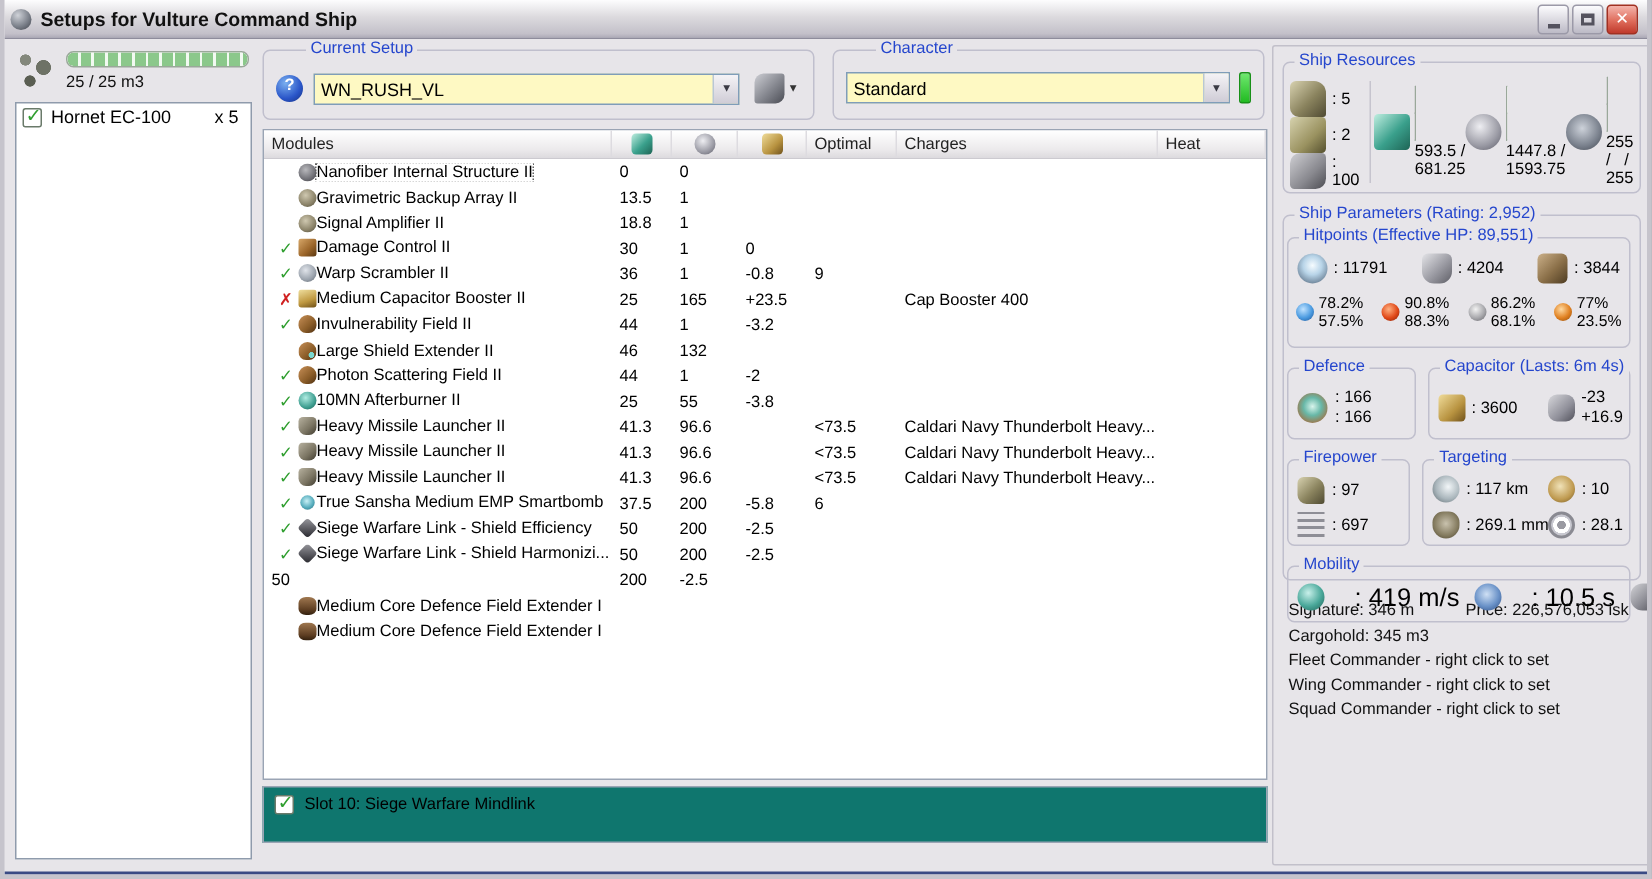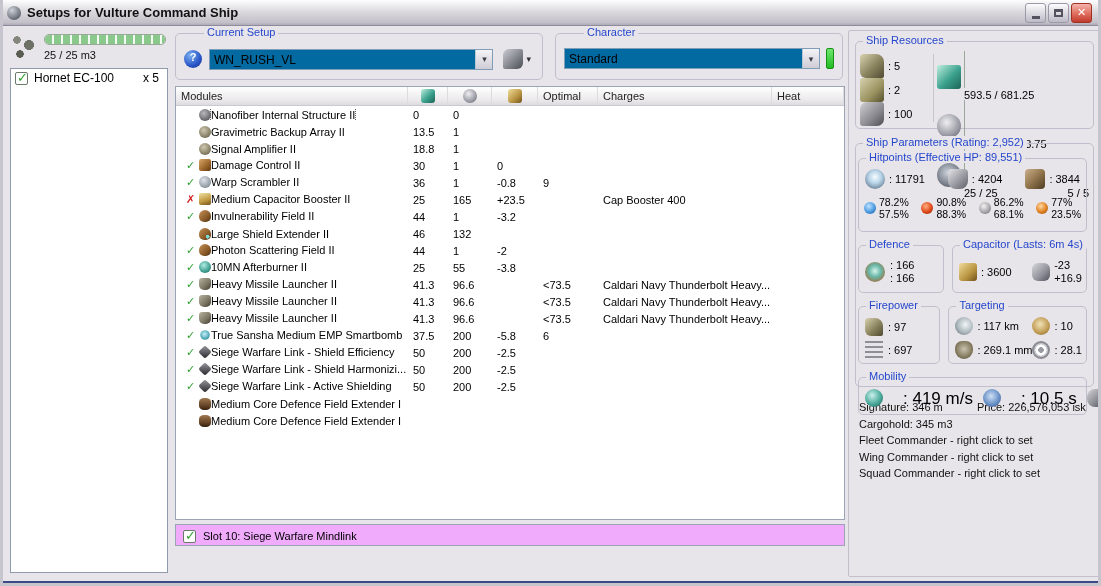--- a/index.html
+++ b/index.html
@@ -20,21 +20,21 @@
   .wbtn .max{display:block;width:9px;height:8px;border:2px solid #54525e;border-top-width:3px;}
   .wbtn.close{background:linear-gradient(#f4b4ac,#df6d5c 55%,#c03a2c);border-color:#a03022;color:#fff;
     font-weight:bold;font-family:"DejaVu Sans",sans-serif;}
 
   .content{position:absolute;left:3px;top:27px;right:3px;bottom:2px;}
 
   
   .grp{position:absolute;border:1px solid #c0bfcd;border-radius:5px;}
   .grp>.cap{position:absolute;top:-8px;left:8px;background:#e7e5e9;color:#2546cd;font-size:11px;padding:0 3px;white-space:nowrap;margin-left:20px;}
   .sunken{background:#fff;border:1px solid #8f9bac;}
-  .combo{display:flex;align-items:stretch;background:#0369a1;border:1px solid #7f9db9;height:21px;}
+  .combo{display:flex;align-items:stretch;background:#fef9c3;border:1px solid #7f9db9;height:21px;}
   .combo .val{flex:1;font-size:12px;padding:3px 4px;white-space:nowrap;overflow:hidden;}
   .combo .arrow{width:17px;border-left:1px solid #b9c7d5;background:linear-gradient(#f4f3f6,#cfccd6);
     display:flex;align-items:center;justify-content:center;font-size:9px;color:#3a3a44;font-family:"DejaVu Sans",sans-serif;}
   .cb{display:inline-block;width:13px;height:13px;background:#fff;border:1px solid #6a7a6a;border-radius:2px;
     position:relative;flex:none;}
   .cb::after{content:"✓";position:absolute;left:1px;top:-3px;font-size:13px;font-weight:bold;color:#2f9e2f;
     font-family:"DejaVu Sans",sans-serif;}
   .pbar{height:11px;border:1px solid #9aa89a;border-radius:5px;background:#fff;overflow:hidden;}
   .pbar>i{display:block;height:100%;border-radius:4px;
     background:repeating-linear-gradient(90deg,#8bc88b 0 7px,#f2faf2 7px 9px);}
@@ -121,40 +121,40 @@
   .mrow{display:grid;grid-template-columns:232px 40px 44px 46px 60px 174px 1fr;height:17px;
     font-size:11px;color:#000;align-items:center;}
   .mrow .cell{padding:0 5px;white-space:nowrap;overflow:hidden;}
   .c-name{display:flex;gap:0;padding-left:10px !important;}
   .status-glyph{display:inline-block;width:13px;flex:none;font-family:"DejaVu Sans",sans-serif;font-size:11px;font-weight:bold;}
   .status-glyph[data-status="check"]::before{content:"✓";color:#2f9e2f;}
   .status-glyph[data-status="cross"]::before{content:"✗";color:#d02020;}
   .m-name.selected{outline:1px dotted #606060;}
 
   
-  .slot-panel{position:absolute;left:169px;top:497px;width:670px;height:22px;background:#f0abfc;border:1px solid #9aa4b4;
+  .slot-panel{position:absolute;left:169px;top:497px;width:670px;height:38px;background:#0f766e;border:1px solid #9aa4b4;
     display:flex;align-items:flex-start;gap:7px;padding:5px 7px;font-size:11px;}
   .tabsrow{position:absolute;left:166px;top:539px;width:674px;height:17px;display:flex;gap:3px;align-items:stretch;}
   .tbtn{font-family:"Liberation Sans",sans-serif;font-size:11px;color:#111;border:1px solid #9a988e;border-radius:3px;
     background:linear-gradient(#fefefc,#e8e6de 60%,#d8d6cc);padding:0 6px;cursor:default;}
   .tbtn.wide{flex:2.4;}
   .tbtn.pressed{flex:2.2;background:#eceadf;border-color:#8a887e;box-shadow:inset 1px 1px 2px rgba(0,0,0,.15);}
   .tbtn.flat{flex:2.0;background:transparent;border-color:transparent;box-shadow:none;}
   .tbtn.small{width:42px;flex:none;}
 
   
   .rpanel{position:absolute;left:842px;top:3px;width:253px;bottom:4px;background:#e7e5e9;
     border:1px solid #c2c0ca;border-radius:2px;padding:8px 4px 0 4px;}
   .grp-res{position:relative;margin:2px 2px 0 2px;height:88px;border:1px solid #c0bfcd;border-radius:5px;}
   .grp-res .cap,{}
   .rescols{display:flex;height:100%;padding:10px 4px 4px 4px;}
   .hpcol{width:70px;display:flex;flex-direction:column;justify-content:space-between;padding:2px 0;}
   .hpitem{display:flex;align-items:center;gap:4px;font-size:11px;}
   .resdiv{width:1px;background:#c6c4ce;margin:2px 3px;}
-  .barcol{flex:1;display:flex;flex-direction:column;justify-content:space-between;padding:0;}
+  .barcol{flex:1;display:flex;justify-content:space-between;padding:0;align-items:center;}
   .barrow{display:flex;align-items:center;gap:3px;}
   .barstack{flex:1;}
   .barstack .pbar{width:100%;}
   .bartext{display:flex;justify-content:space-between;font-size:11px;margin-top:1px;}
 
   .grp-params{position:relative;margin:14px 2px 0 2px;height:244px;border:1px solid #c0bfcd;border-radius:5px;padding:12px 4px 4px 0;}
   .grp-in{position:relative;border:1px solid #c0bfcd;border-radius:5px;}
   .grp-in>.cap2{position:absolute;top:-8px;left:7px;background:#e7e5e9;color:#2546cd;font-size:11px;padding:0 3px;white-space:nowrap;}
   .grp-hp{height:74px;margin:2px 2px 0 2px;padding:10px 4px 2px 4px;}
   .hprow{display:flex;justify-content:space-between;align-items:center;padding:0 2px;}
@@ -462,25 +462,20 @@
           <span class="m-name">Siege Warfare Link - Shield Harmonizi...</span>
         </span>
         <span class="cell">50</span>
         <span class="cell">200</span>
         <span class="cell">-2.5</span>
         <span class="cell"></span>
         <span class="cell"></span>
         <span class="cell"></span>
       </div>
           <div class="mrow">
-        <span class="cell c-name">
-          <span class="status-glyph" data-status="check"></span>
-          <span class="ico i12" data-icon="siege-link-icon"></span>
-          <span class="m-name">Siege Warfare Link - Active Shielding</span>
-        </span>
         <span class="cell">50</span>
         <span class="cell">200</span>
         <span class="cell">-2.5</span>
         <span class="cell"></span>
         <span class="cell"></span>
         <span class="cell"></span>
       </div>
           <div class="mrow">
         <span class="cell c-name">
           <span class="status-glyph" data-status=""></span>

